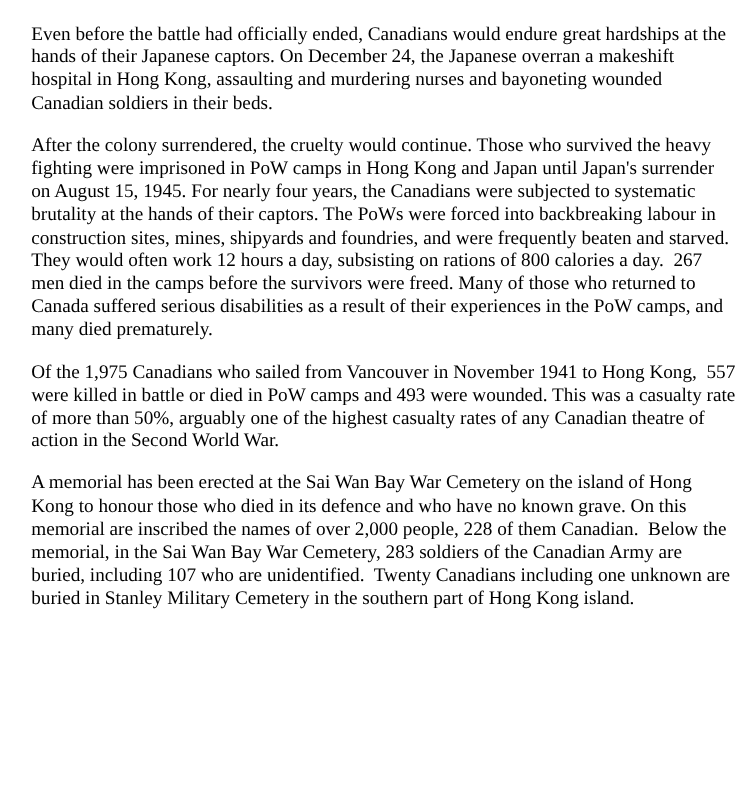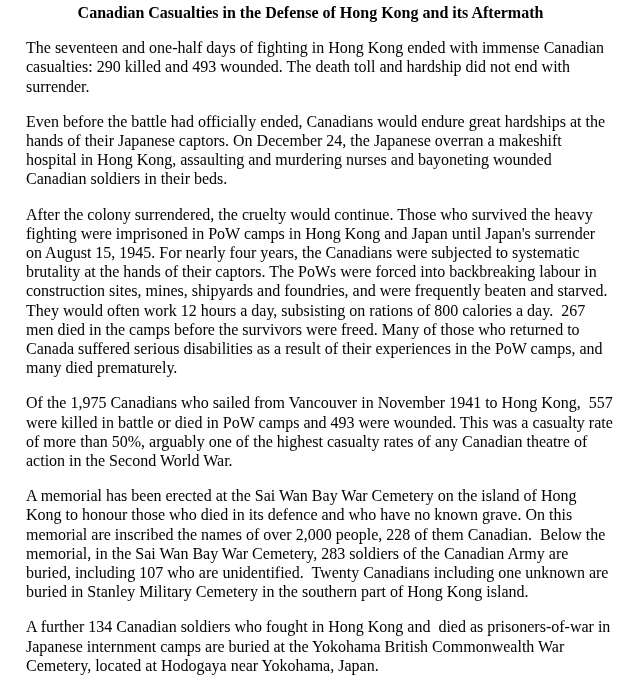--- a/index.html
+++ b/index.html
@@ -29,26 +29,23 @@
   .para {
     margin: 16px 0 0 0;
     white-space: pre-wrap; 
     text-align: left;
   }
 </style>
 </head>
 <body>
 
 <div class="page">
-  <p class="doc-title">Canadian Casualties in the Defense of Hong Kong and its Aftermath</p>
 
-  <p class="para">The seventeen and one-half days of fighting in Hong Kong ended with immense Canadian casualties: 290 killed and 493 wounded. The death toll and hardship did not end with surrender.</p>
 
   <p class="para">Even before the battle had officially ended, Canadians would endure great hardships at the hands of their Japanese captors. On December 24, the Japanese overran a makeshift hospital in Hong Kong, assaulting and murdering nurses and bayoneting wounded Canadian soldiers in their beds.</p>
 
   <p class="para">After the colony surrendered, the cruelty would continue. Those who survived the heavy fighting were imprisoned in PoW camps in Hong Kong and Japan until Japan's surrender on August 15, 1945. For nearly four years, the Canadians were subjected to systematic brutality at the hands of their captors. The PoWs were forced into backbreaking labour in construction sites, mines, shipyards and foundries, and were frequently beaten and starved.  They would often work 12 hours a day, subsisting on rations of 800 calories a day.  267 men died in the camps before the survivors were freed. Many of those who returned to Canada suffered serious disabilities as a result of their experiences in the PoW camps, and many died prematurely.</p>
 
   <p class="para">Of the 1,975 Canadians who sailed from Vancouver in November 1941 to Hong Kong,  557 were killed in battle or died in PoW camps and 493 were wounded. This was a casualty rate of more than 50%, arguably one of the highest casualty rates of any Canadian theatre of action in the Second World War.</p>
 
   <p class="para">A memorial has been erected at the Sai Wan Bay War Cemetery on the island of Hong Kong to honour those who died in its defence and who have no known grave. On this memorial are inscribed the names of over 2,000 people, 228 of them Canadian.  Below the memorial, in the Sai Wan Bay War Cemetery, 283 soldiers of the Canadian Army are buried, including 107 who are unidentified.  Twenty Canadians including one unknown are buried in Stanley Military Cemetery in the southern part of Hong Kong island.</p>
 
-  <p class="para">A further 134 Canadian soldiers who fought in Hong Kong and  died as prisoners-of-war in Japanese internment camps are buried at the Yokohama British Commonwealth War Cemetery, located at Hodogaya near Yokohama, Japan.</p>
 </div>
 
 </body></html>

